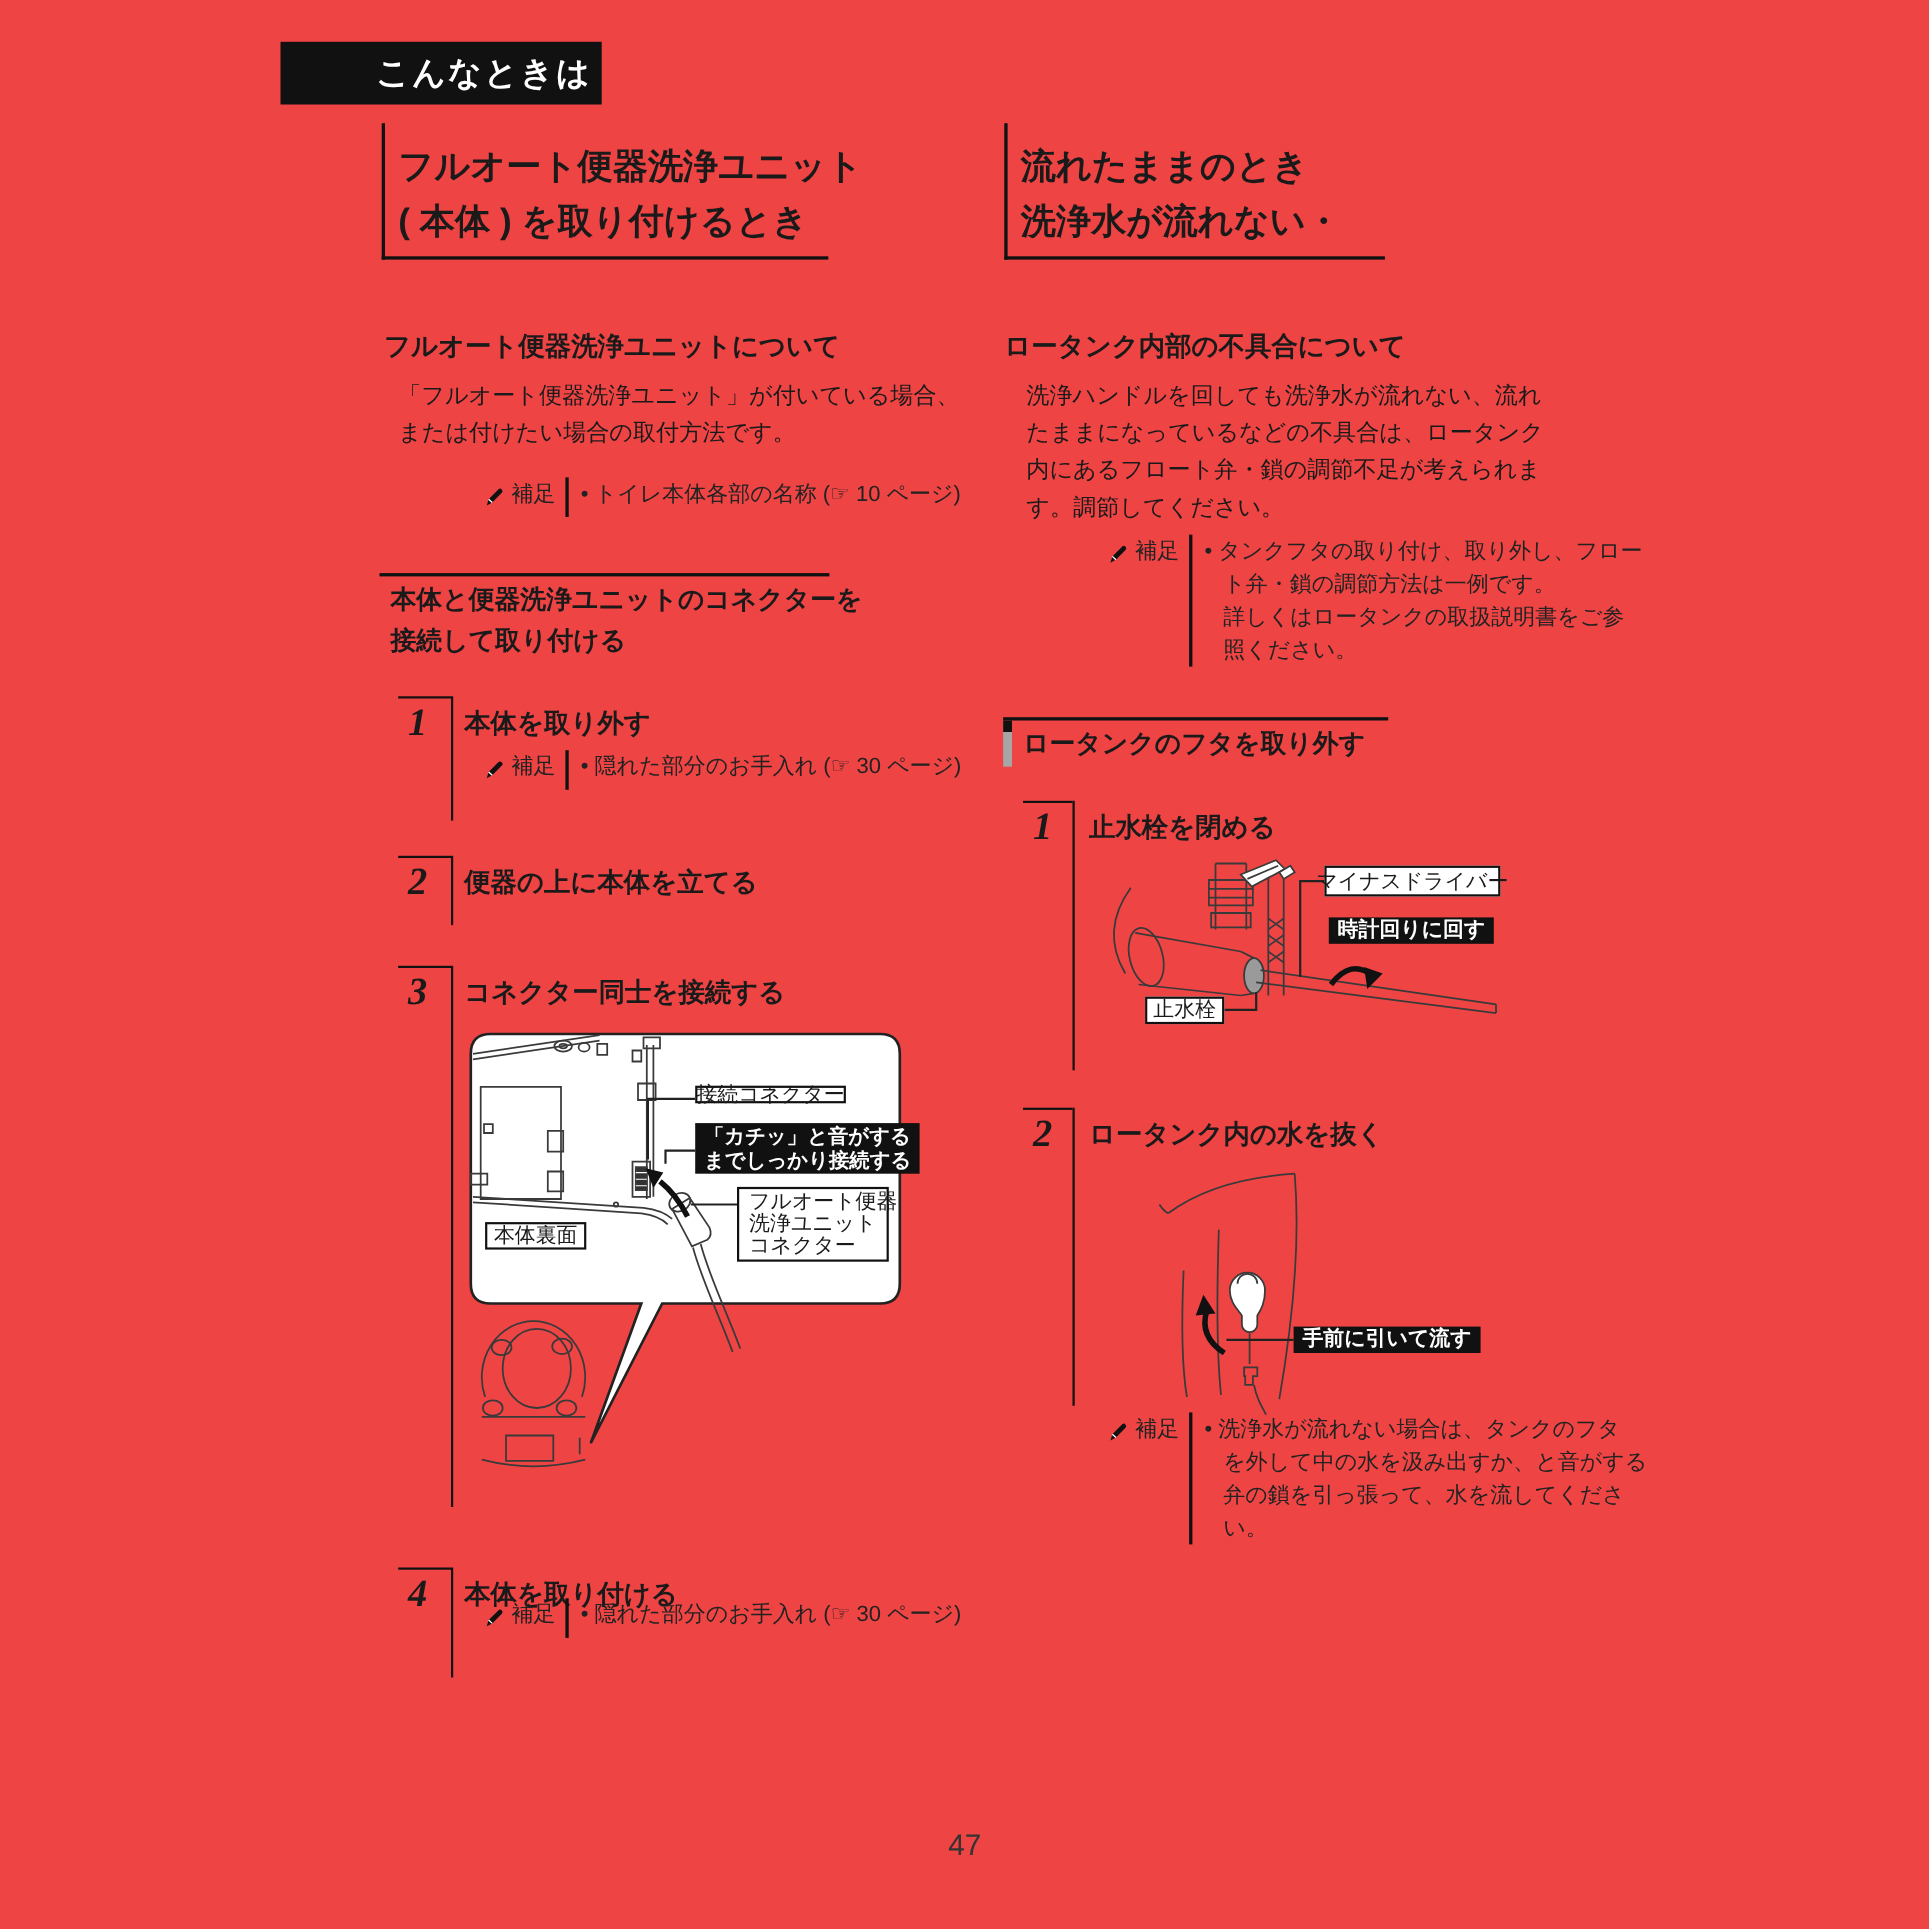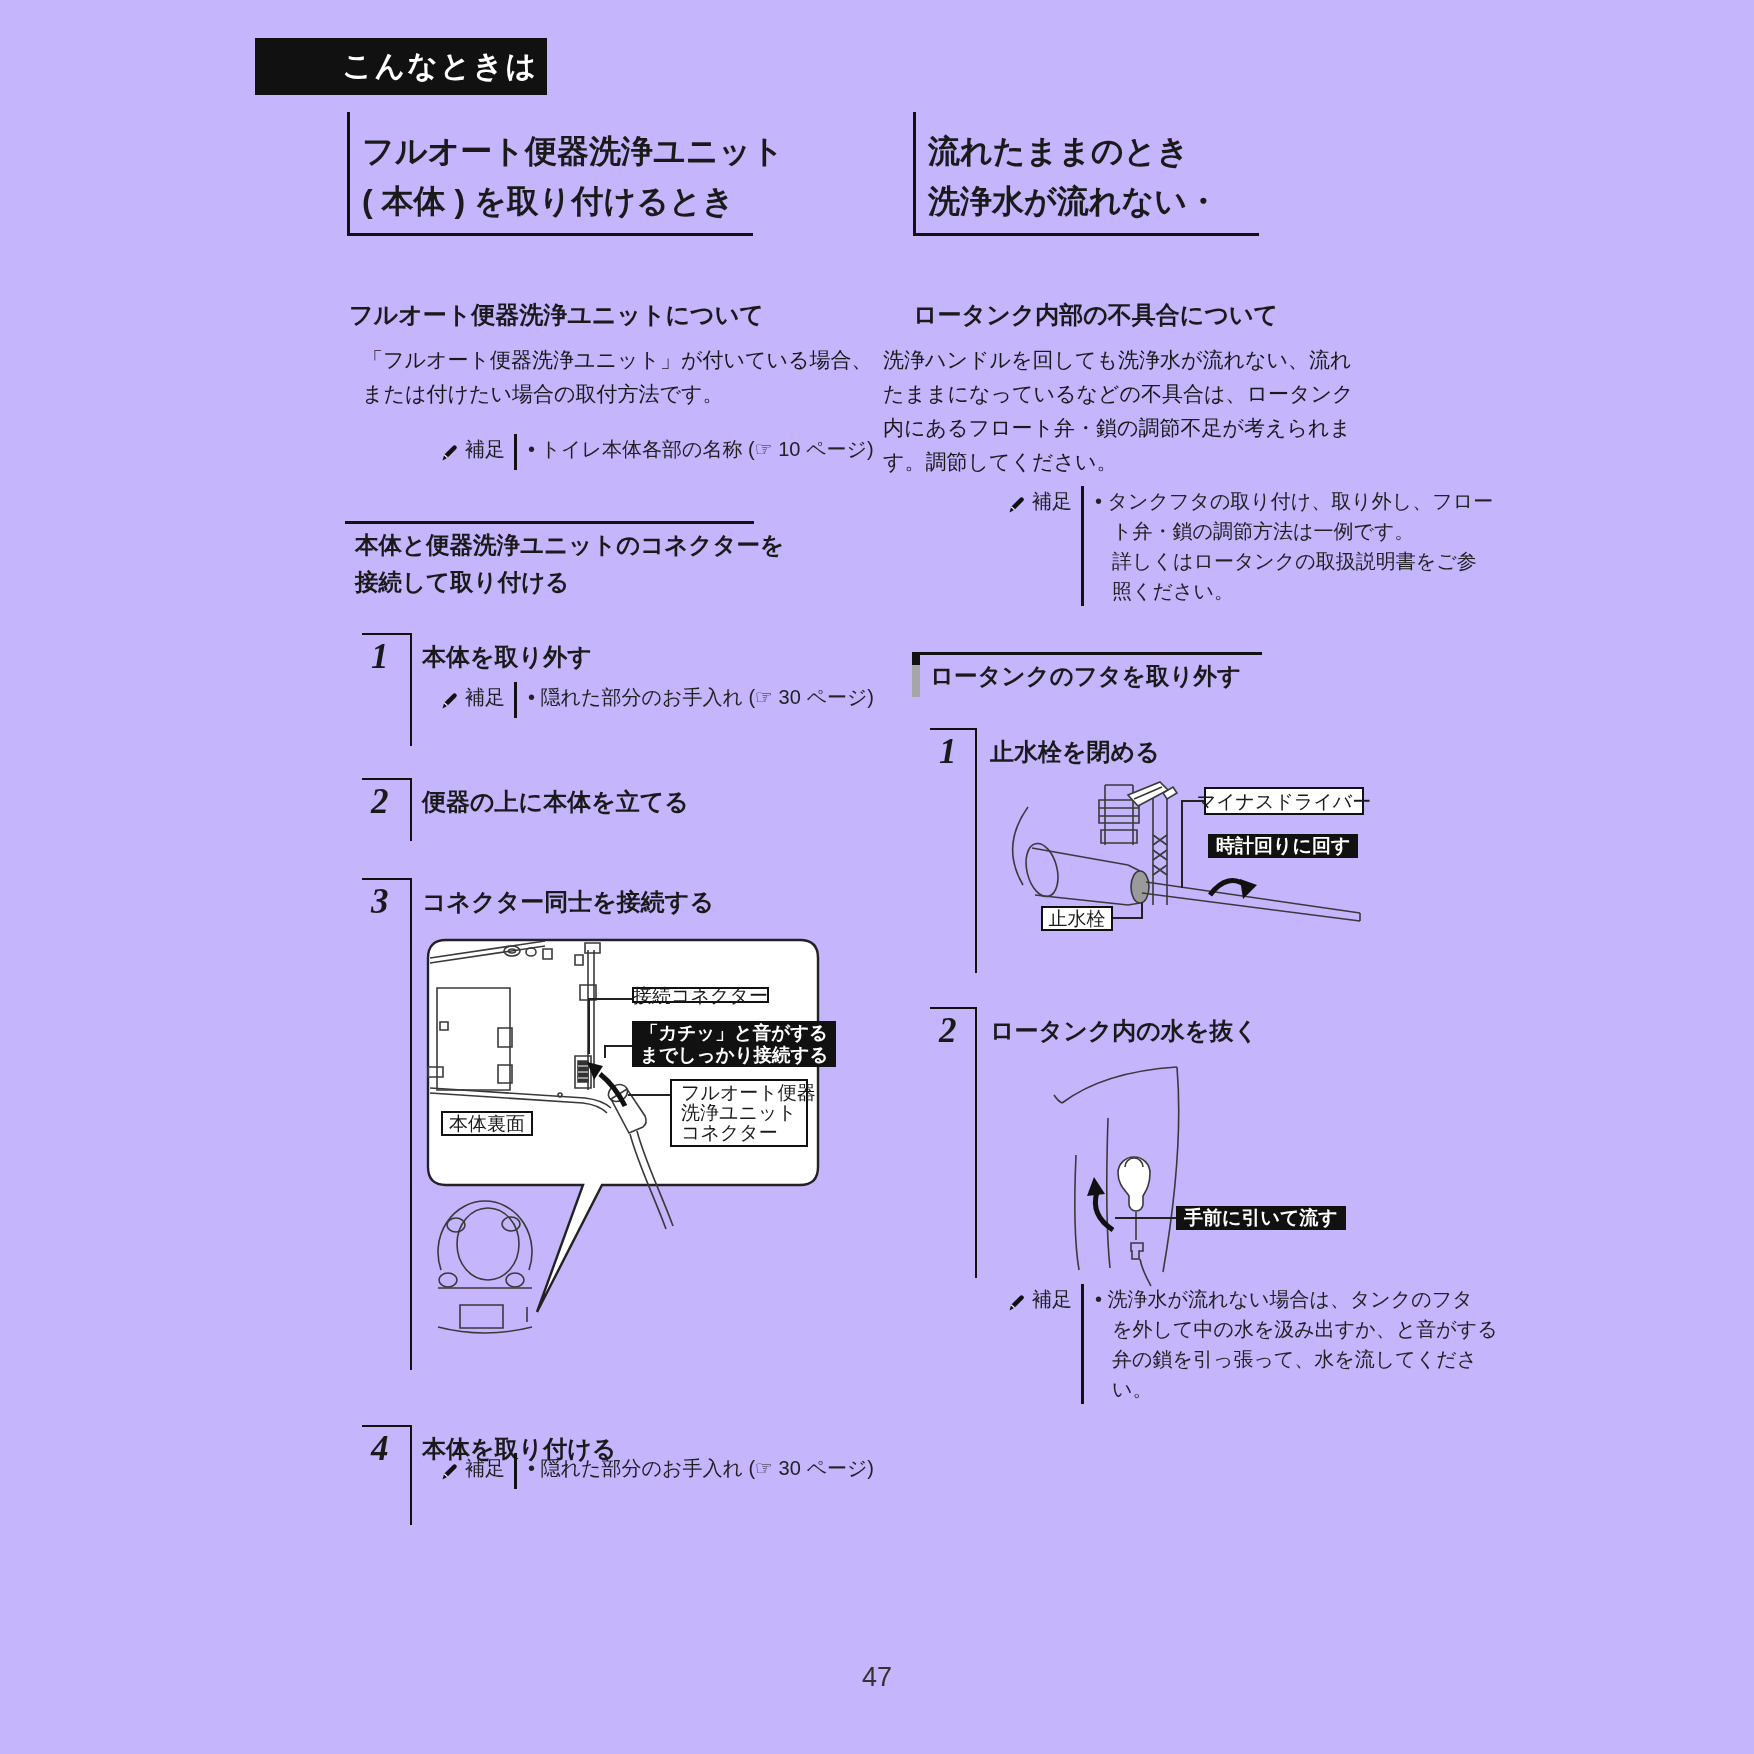--- a/index.html
+++ b/index.html
@@ -1,16 +1,16 @@
 <!DOCTYPE html>
 <html><head>
 <meta charset="utf-8">
 <style>
   html,body{margin:0;padding:0;background:#e8e8e8;}
-  #page{position:relative;width:1754px;height:1754px;background:#c4b5fd;overflow:hidden;
+  #page{position:relative;width:1754px;height:1754px;background:#ef4444;overflow:hidden;
         font-family:"Liberation Sans","DejaVu Sans",sans-serif;color:#1a1a1a;}
 
   
   .banner{position:absolute;left:255px;top:38px;width:292px;height:57px;background:#111;
           color:#fff;font-size:30px;font-weight:bold;display:flex;align-items:center;
           justify-content:center;padding-left:78px;box-sizing:border-box;letter-spacing:2px;}
 
   
   .title-box{position:absolute;border-left:3px solid #111;border-bottom:3px solid #111;
              box-sizing:border-box;padding:14px 0 0 12px;}
@@ -219,21 +219,21 @@
         </svg>
     </span>
     <span class="note-label">補足</span>
     <span class="note-bar"></span>
     <div class="note-lines">
       <div>• 隠れた部分のお手入れ (☞ 30 ページ)</div>
     </div>
   </div>
 
   <div class="subheading" style="left:913px;top:299px;">ロータンク内部の不具合について</div>
-  <div class="bodytext" style="left:883px;top:343px;">
+  <div class="bodytext" style="left:933px;top:343px;">
     <div>洗浄ハンドルを回しても洗浄水が流れない、流れ</div>
     <div>たままになっているなどの不具合は、ロータンク</div>
     <div>内にあるフロート弁・鎖の調節不足が考えられま</div>
     <div>す。調節してください。</div>
   </div>
 
   <div class="note" style="left:1008px;top:486px;">
     <span class="note-pencil">
       <svg width="18" height="18" viewBox="0 0 18 18">
           <path d="M1.5,16.5 L3.2,10.8 L12,2 A2,2 0 0 1 15.2,5 L6.5,13.8 Z" fill="#111"></path>

